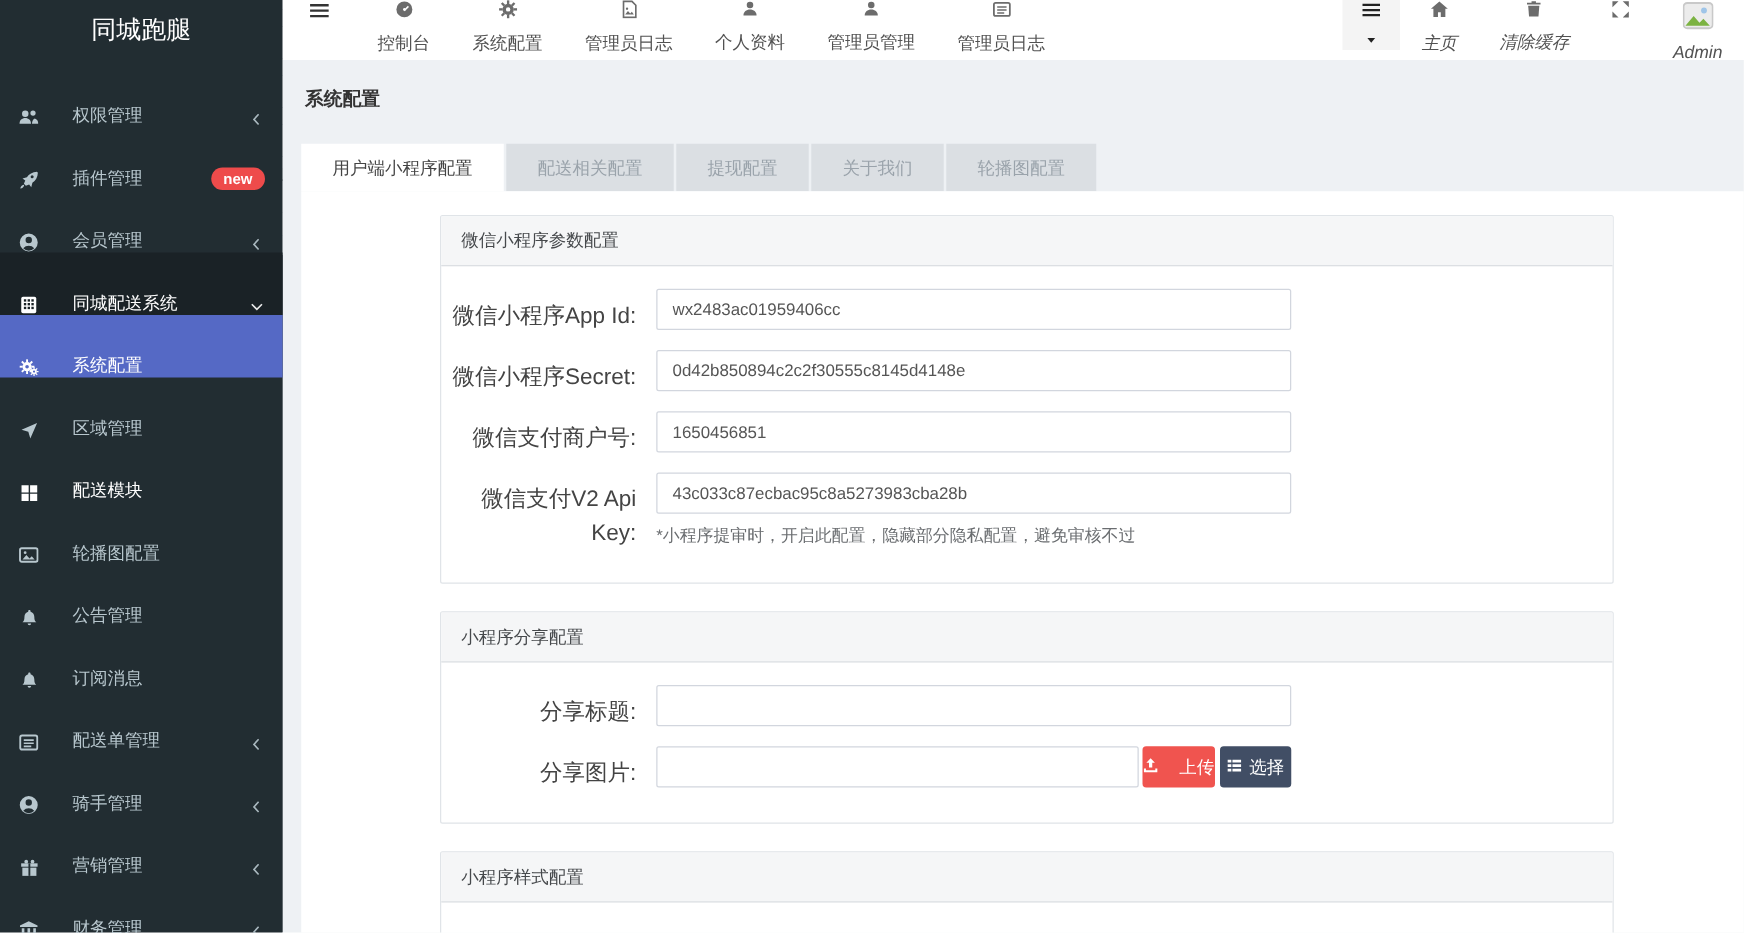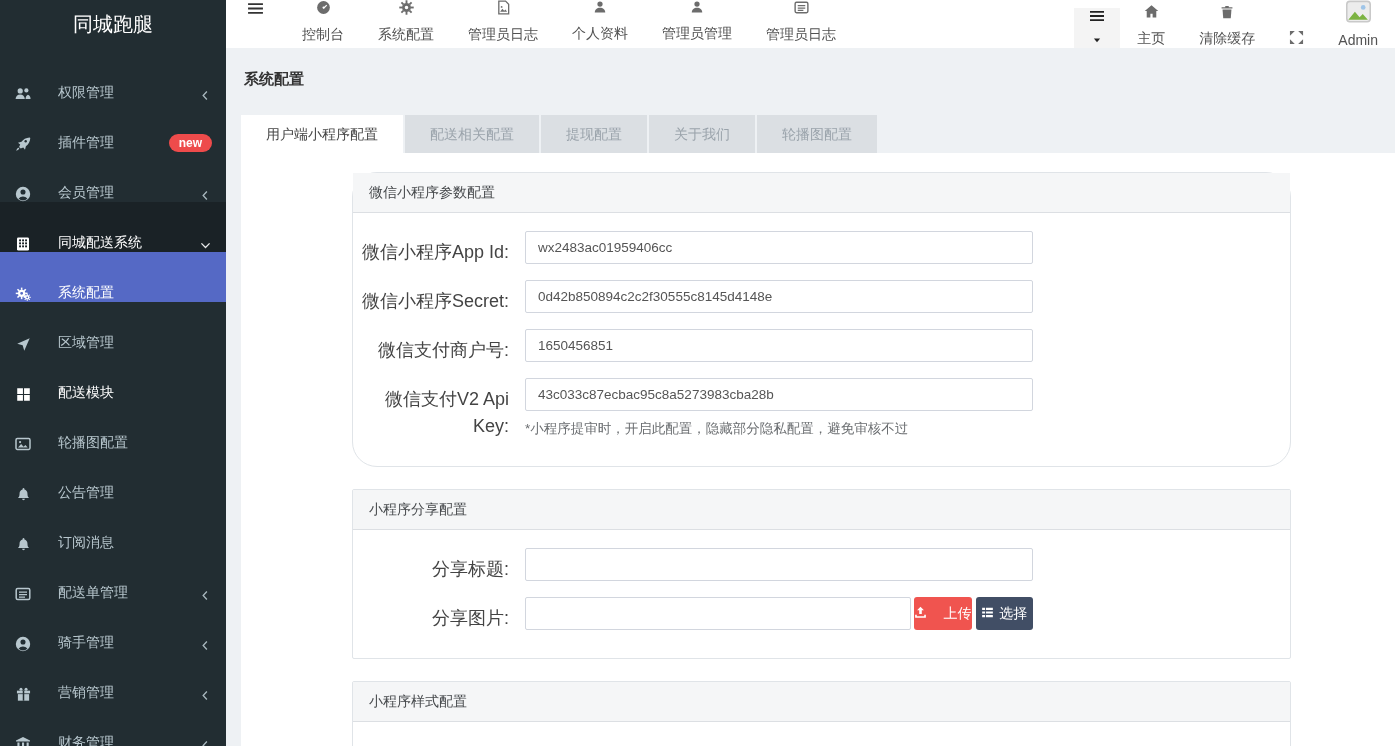--- a/index.html
+++ b/index.html
@@ -21,36 +21,36 @@
   .badge-new { margin-left:auto; background:#ee4b4b; color:#fff; border-radius:10px;
                padding:3px 10px; font-size:12px; font-weight:bold; line-height:1; }
 
   
   .topnav { position:fixed; left:226px; top:0; right:0; height:48px; background:#fff;
             display:flex; align-items:stretch; z-index:4; }
   .tn-item { display:flex; align-items:center; gap:8px; padding:0 17px; font-size:14px;
              color:#525252; cursor:pointer; white-space:nowrap;flex-direction:column; }
   .tn-item svg { color:#6c6c6c; }
   .tn-burger { padding:0 21px; }
-  .tn-right { margin-left:auto; display:flex; align-items:flex-end; }
+  .tn-right { margin-left:auto; display:flex; align-items:flex-start;font-style:italic; }
   .tn-toggle { background:#f4f4f4; padding:0 15px; gap:5px; }
   .avatar { width:25px; height:25px; border-radius:3px; overflow:hidden; display:flex; }
 
   
   .main { position:fixed; left:226px; top:48px; right:0; bottom:0; background:#eef1f4;
           padding:14px 0 0 15px; display:flex; flex-direction:column; }
   .page-title { font-size:15px; font-weight:bold; color:#333; margin:8px 0 0 3px; }
   .tabs { display:flex; margin-top:26px; }
   .tab { height:38px; line-height:38px; padding:0 25px; background:#dbdfe3; color:#9aa3ab;
          font-size:14px; margin-right:2px; cursor:pointer; }
   .tab.active { background:#fff; color:#444; }
   .panel { background:#fff; flex:1; overflow:hidden; }
 
   .group-box { width:939px; margin:0 0 22px 111px; border:1px solid #e0e4e8; border-radius:2px; background:#fff; }
-  .group-box.first { margin-top:19px;border-radius:25px; }
+  .group-box.first { margin-top:19px; }
   .group-header { background:#f5f6f7; border-bottom:1px solid #dcdfe3; height:40px; line-height:39px;
                   padding:0 16px; font-size:14px; color:#46494c; }
   .group-body { padding:18px 0 26px 0; }
   .form-row { display:flex; margin-bottom:14px; }
   .form-label { flex:0 0 172px; text-align:right; padding:8px 16px 0 0; font-size:18px;
                 color:#444; line-height:1.5; }
   .form-field { width:508px; }
   .form-field.with-btns { display:flex; }
   input.text { width:100%; height:33px; border:1px solid #d2d6de; border-radius:2px;
                padding:0 12px; font-size:13.5px; color:#555; background:#fff; outline:none; }

